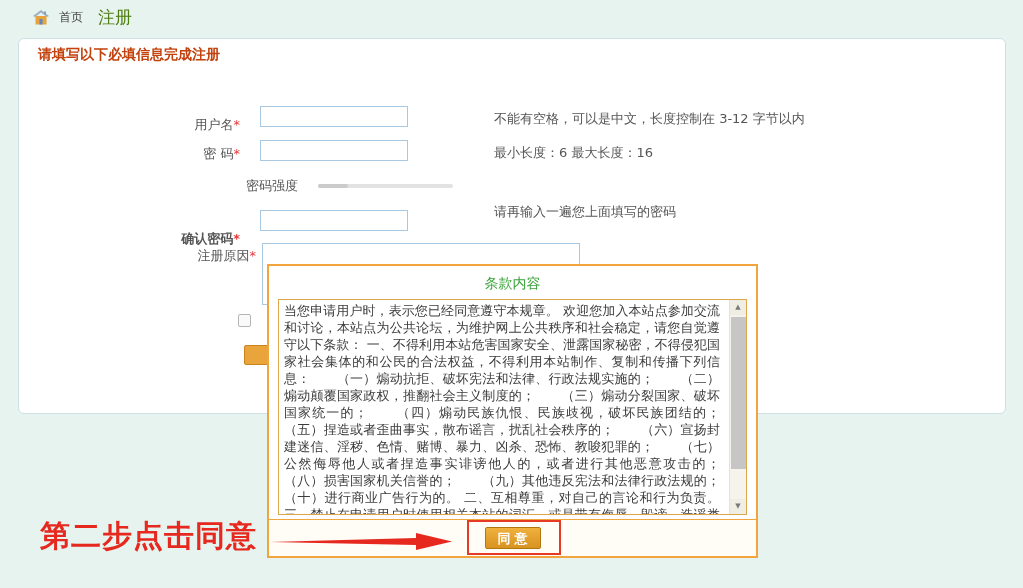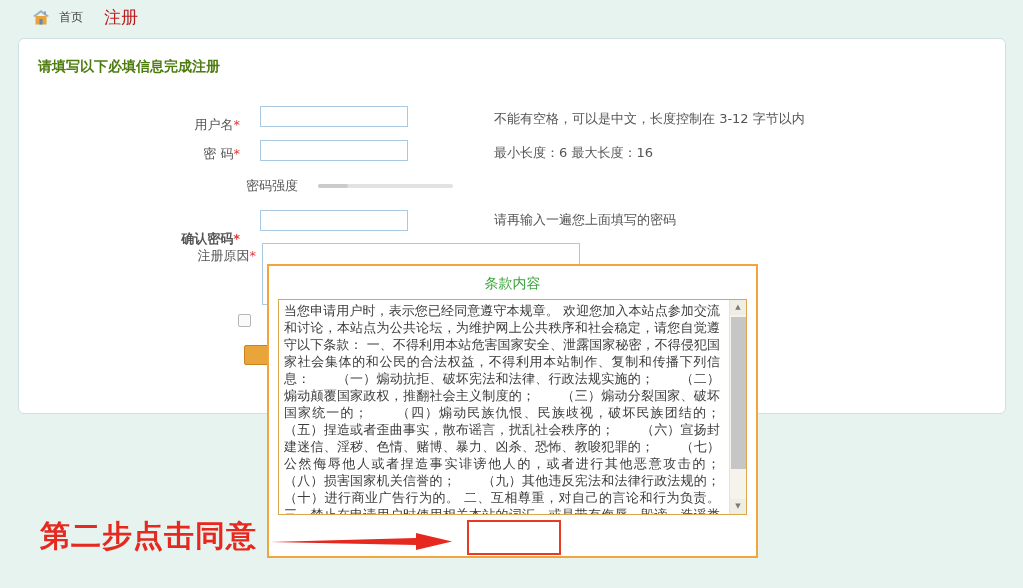--- a/index.html
+++ b/index.html
@@ -8,44 +8,44 @@
     font-family:"DejaVu Sans","Liberation Sans",sans-serif;
     background:#e6f3ee;
     position:relative;
     overflow:hidden;
   }
   .abs { position:absolute; }
 
   
   .breadcrumb { left:33px; top:6px; display:flex; align-items:center; gap:10px; }
   .crumb-home { font-size:12px; color:#444; }
-  .crumb-current { font-size:17px; color:#b91c1c; margin-left:11px; }
+  .crumb-current { font-size:17px; color:#4d7c0f; margin-left:5px; }
 
   
   .panel { left:18px; top:38px; width:988px; height:376px;
            background:#ffffff; border:1px solid #cfe0e3; border-radius:6px; }
-  .heading { left:38px; top:58px; font-size:14px; font-weight:bold; color:#4d7c0f; }
+  .heading { left:38px; top:46px; font-size:14px; font-weight:bold; color:#c2410c; }
 
   .flabel { width:112px; text-align:right; font-size:13px; color:#555; }
   .req { color:#e53a3a; }
   .lbl-username { left:128px; top:116px; }
   .lbl-password { left:128px; top:145px;text-align:right; }
   .lbl-confirm  { left:128px; top:230px;font-weight:bold; }
   .lbl-reason   { left:144px; top:247px; }
 
   .tinput { left:260px; width:148px; height:21px; border:1px solid #a9c9e2;
             background:#fff; font-size:13px; padding:0 4px; }
   .inp-username { top:106px; }
   .inp-password { top:140px; }
   .inp-confirm  { top:210px; }
 
   .hint { left:494px; font-size:13px; color:#555; white-space:nowrap; }
   .hint-username { top:110px; }
   .hint-password { top:144px; }
-  .hint-confirm  { top:211px; }
+  .hint-confirm  { top:203px; }
 
   .strength-label { left:246px; top:177px; font-size:13px; color:#555; }
   .strength-track { left:318px; top:184px; width:135px; height:4px; background:#e2e2e2; border-radius:2px; }
   .strength-seg { width:30px; height:4px; background:#cbcbcb; border-radius:2px; }
 
   .reason-area { left:262px; top:243px; width:318px; height:62px;
                  border:1px solid #a9c9e2; background:#fff; resize:none;
                  font-size:13px; padding:2px 4px; z-index:1;
                  font-family:"DejaVu Sans","Liberation Sans",sans-serif; }
   .agree-checkbox { left:238px; top:314px; width:13px; height:13px;
@@ -140,19 +140,22 @@
 <div class="abs modal">
   <div class="abs modal-title">条款内容</div>
   <div class="abs terms-box">
     <div class="terms-text">当您申请用户时，表示您已经同意遵守本规章。 欢迎您加入本站点参加交流和讨论，本站点为公共论坛，为维护网上公共秩序和社会稳定，请您自觉遵守以下条款： 一、不得利用本站危害国家安全、泄露国家秘密，不得侵犯国家社会集体的和公民的合法权益，不得利用本站制作、复制和传播下列信息：　　（一）煽动抗拒、破坏宪法和法律、行政法规实施的；　　（二）煽动颠覆国家政权，推翻社会主义制度的；　　（三）煽动分裂国家、破坏国家统一的；　　（四）煽动民族仇恨、民族歧视，破坏民族团结的；　　（五）捏造或者歪曲事实，散布谣言，扰乱社会秩序的；　　（六）宣扬封建迷信、淫秽、色情、赌博、暴力、凶杀、恐怖、教唆犯罪的；　　（七）公然侮辱他人或者捏造事实诽谤他人的，或者进行其他恶意攻击的；　　（八）损害国家机关信誉的；　　（九）其他违反宪法和法律行政法规的；　　（十）进行商业广告行为的。 二、互相尊重，对自己的言论和行为负责。 三、禁止在申请用户时使用相关本站的词汇，或是带有侮辱、毁谤、造谣类的或是有其含义的各种语言进行注册用户，否则我们会将其删除。</div>
     <div class="abs vscroll">
       <div class="abs scroll-btn scroll-up">▲</div>
       <div class="abs scroll-thumb"></div>
       <div class="abs scroll-btn scroll-down">▼</div>
     </div>
   </div>
+  <div class="abs modal-footer">
+    <button class="abs agree-btn">同意</button>
+  </div>
   <div class="abs red-highlight-box"></div>
 </div>
 
 <div class="abs step-text">第二步点击同意</div>
 <svg class="abs arrow-svg" width="184" height="20" viewBox="0 0 184 20">
   <polygon points="0,11 146,7 146,2 182,10.5 146,19 146,14" fill="#e6281e"></polygon>
 </svg>
 
 </body></html>

